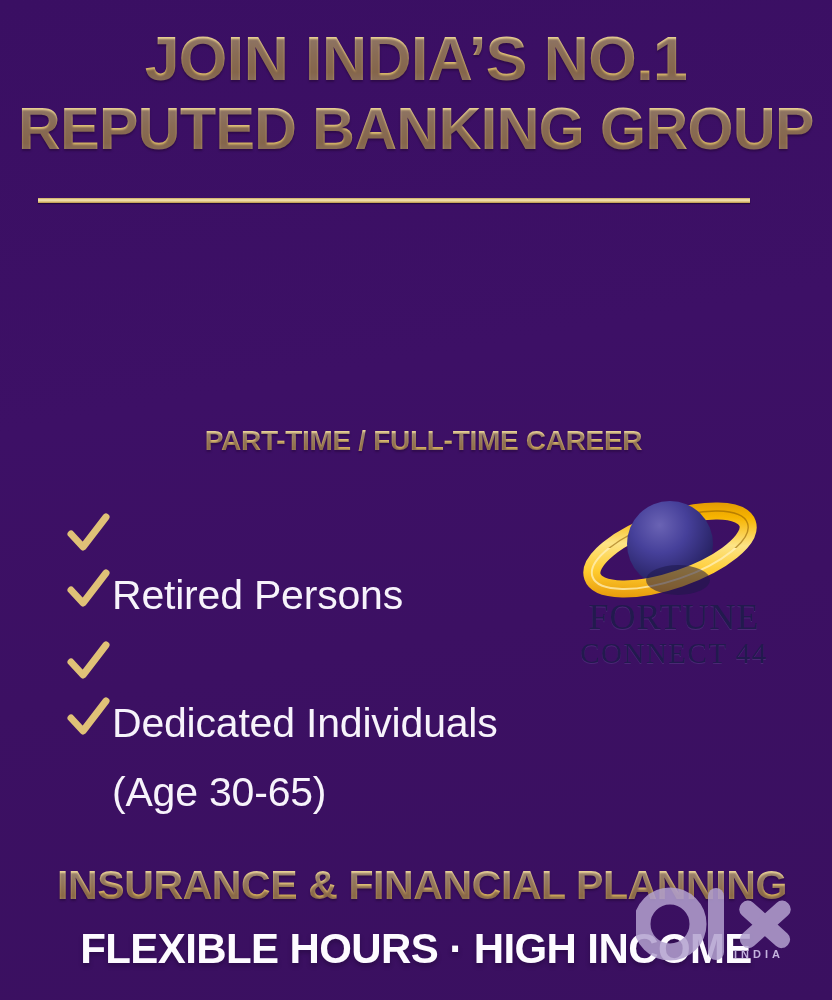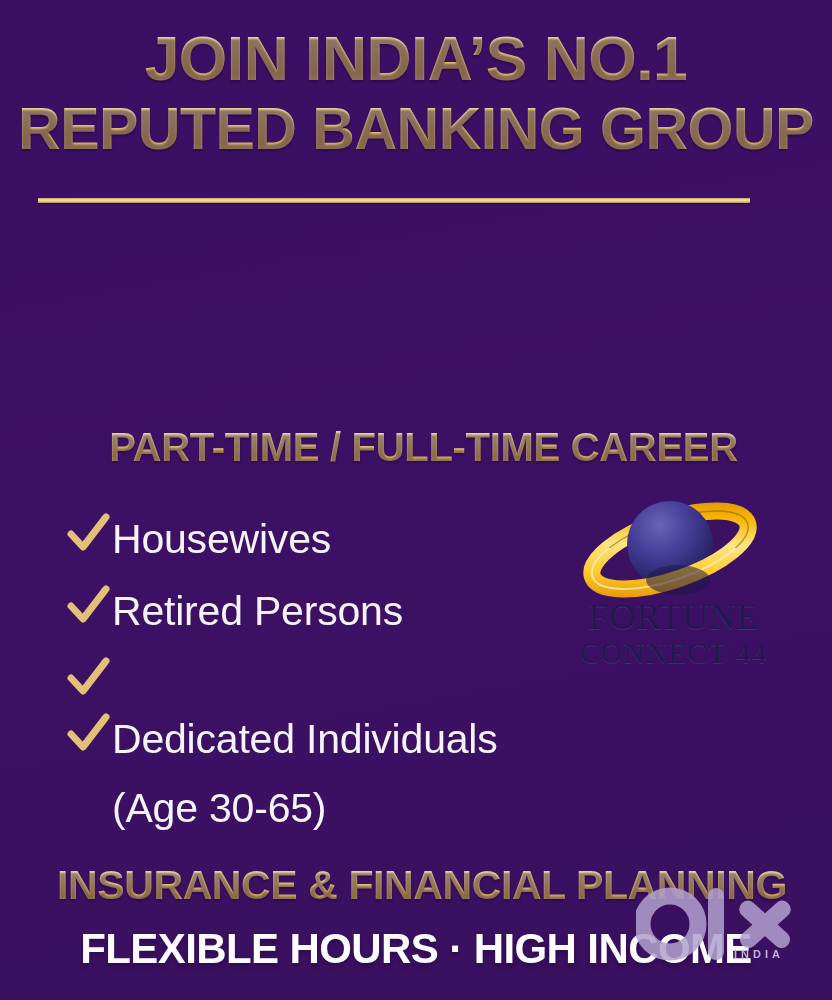--- a/index.html
+++ b/index.html
@@ -71,21 +71,21 @@
     white-space: nowrap;
   }
   .main-heading .m1 { font-size: 62px; line-height: 76px; }
   .main-heading .m2 { font-size: 62px; line-height: 78px; }
   
   .subheading {
     position: absolute;
     left: 0; right: 0;
     top: 425px;
     text-align: center;
-    font-size: 40px;
+    font-size: 28px;
     font-weight: 700;
     letter-spacing: -0.3px;
     white-space: nowrap;
     color: #e3c581;
     background: linear-gradient(180deg, #f5e4b3 0%, #ddbd72 50%, #d4ae5e 72%, #eed9a0 100%);
     -webkit-background-clip: text;
     background-clip: text;
     -webkit-text-fill-color: transparent;
     text-shadow: 0 2px 2px rgba(30,5,45,0.4);
     padding-left: 15px;
@@ -227,21 +227,20 @@
   <div class="subheading">PART-TIME / FULL-TIME CAREER</div>
 
   <div class="audience-list">
 
     <div class="audience-item">
       <span class="check-icon">
         <svg width="46" height="52" viewBox="0 0 46 52">
           <path d="M5 27 L17 40 L40 10" fill="none" stroke="#e0c177" stroke-width="7" stroke-linecap="round" stroke-linejoin="round"></path>
         </svg>
       </span>
-      <span class="audience-text">Housewives</span>
     </div>
 
     <div class="audience-item">
       <span class="check-icon">
         <svg width="46" height="52" viewBox="0 0 46 52">
           <path d="M5 27 L17 40 L40 10" fill="none" stroke="#e0c177" stroke-width="7" stroke-linecap="round" stroke-linejoin="round"></path>
         </svg>
       </span>
       <span class="audience-text">Retired Persons</span>
     </div>

